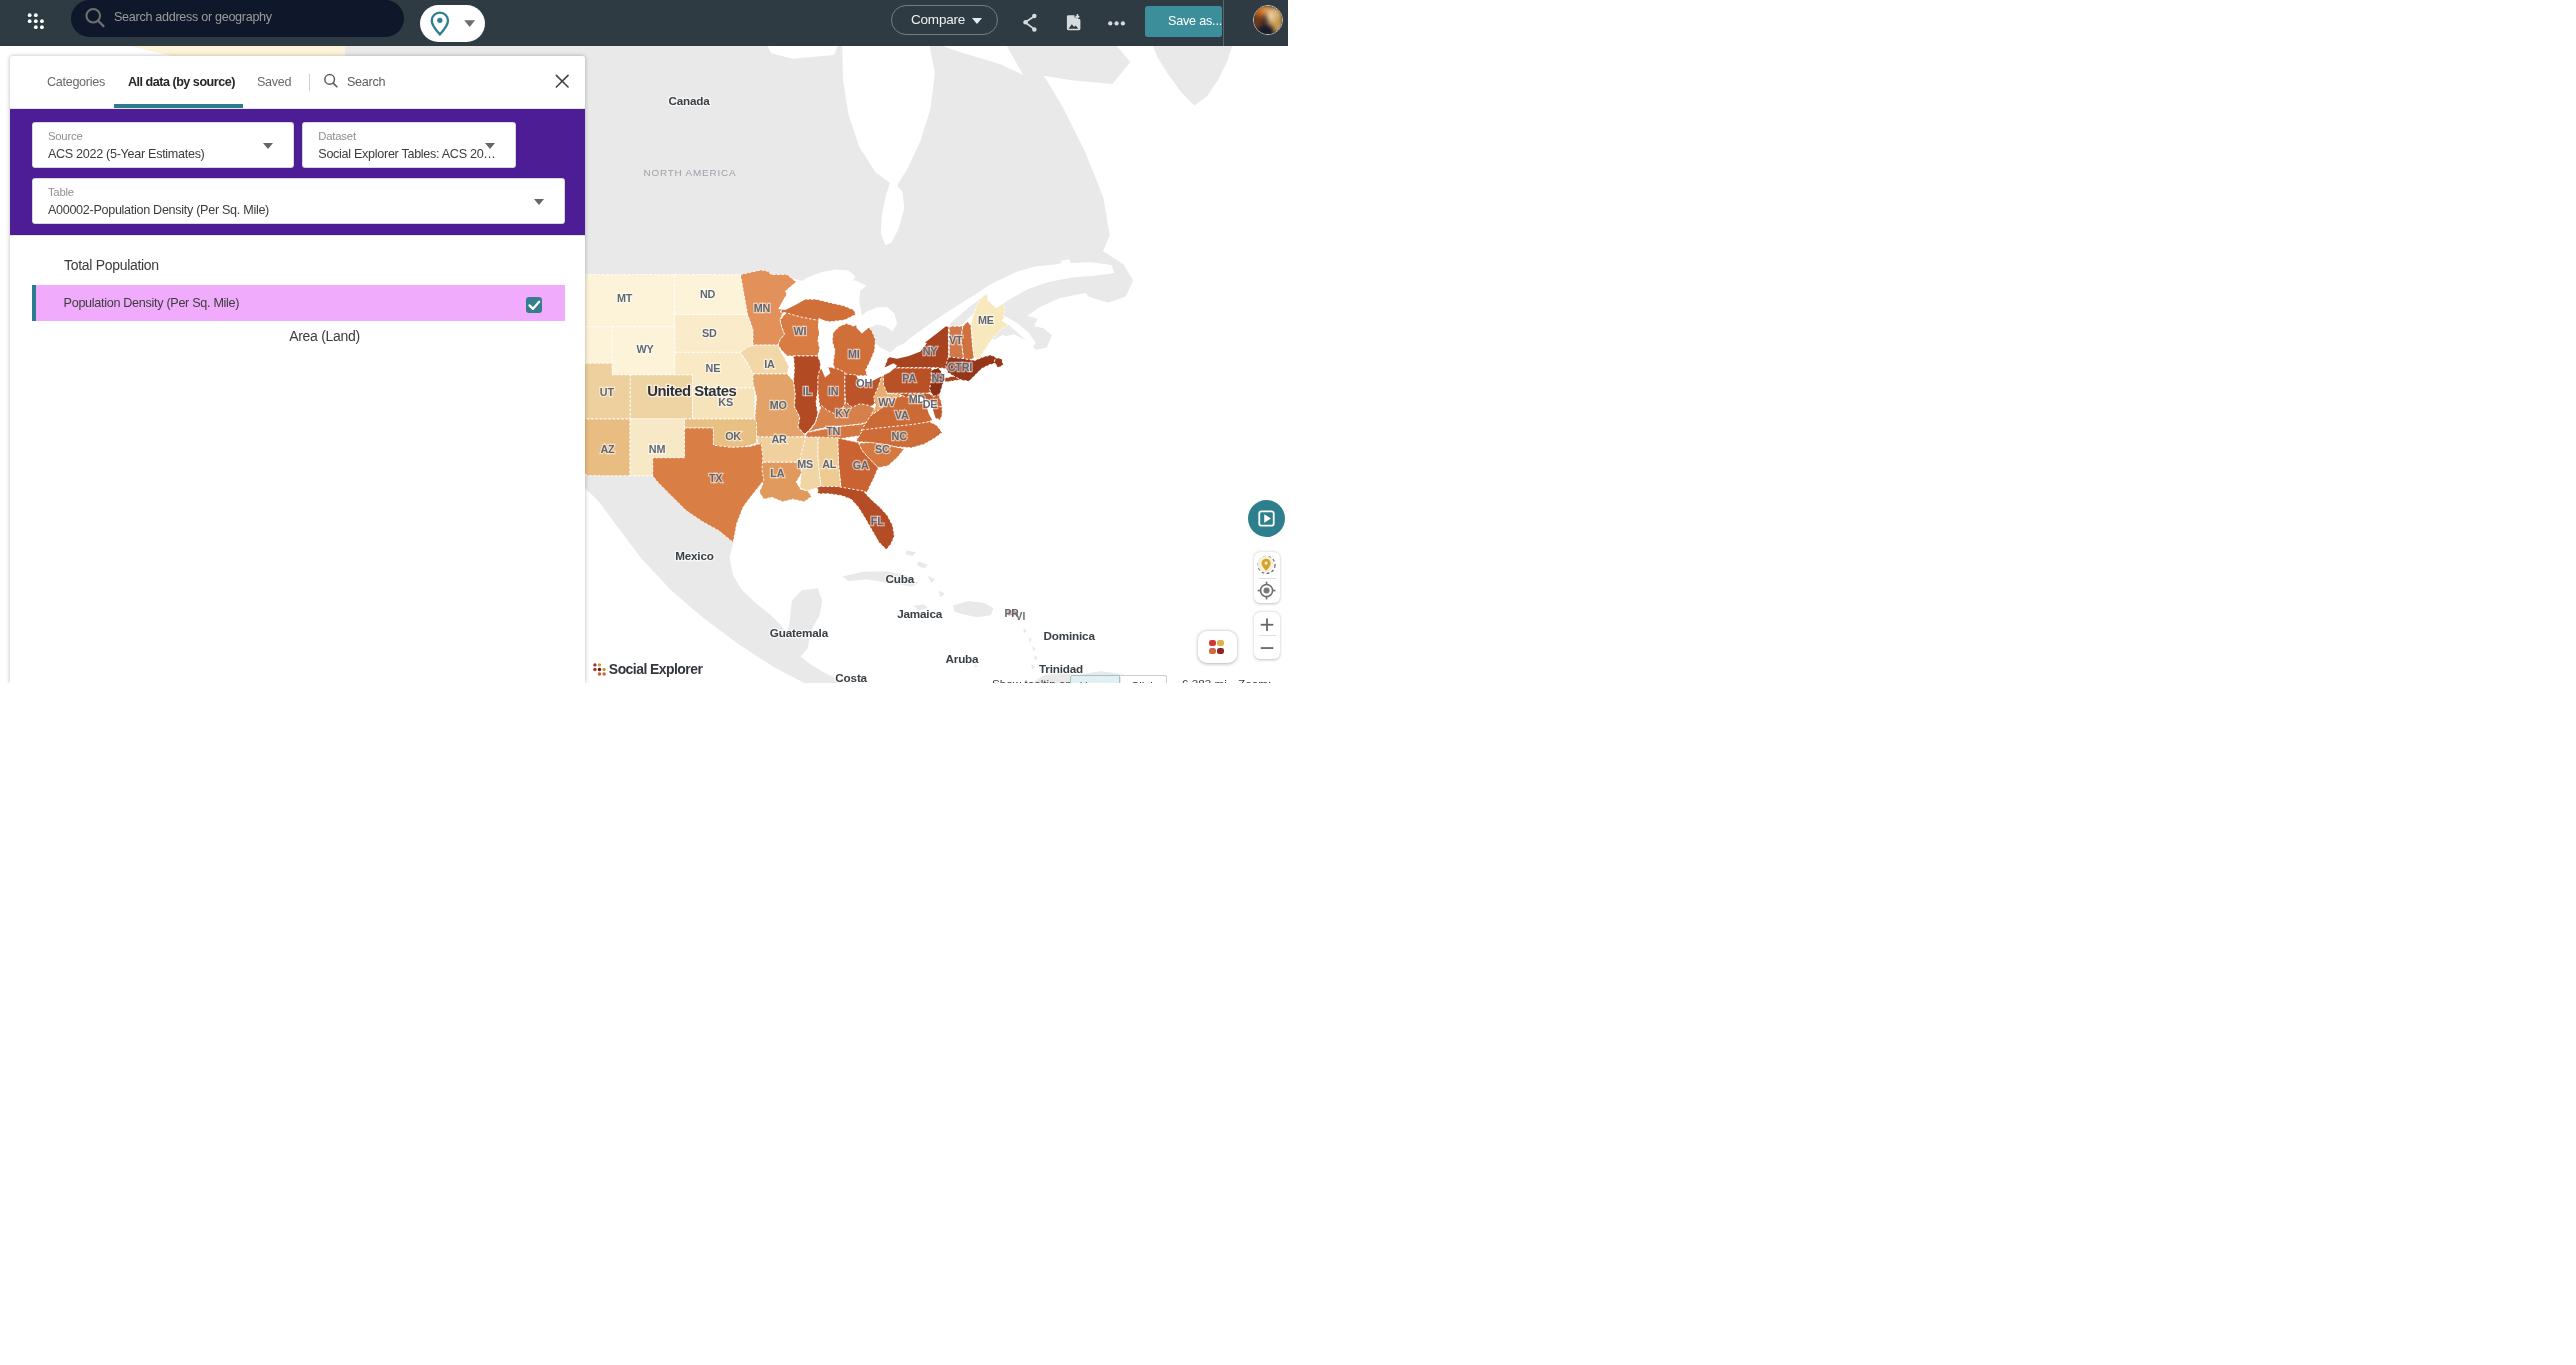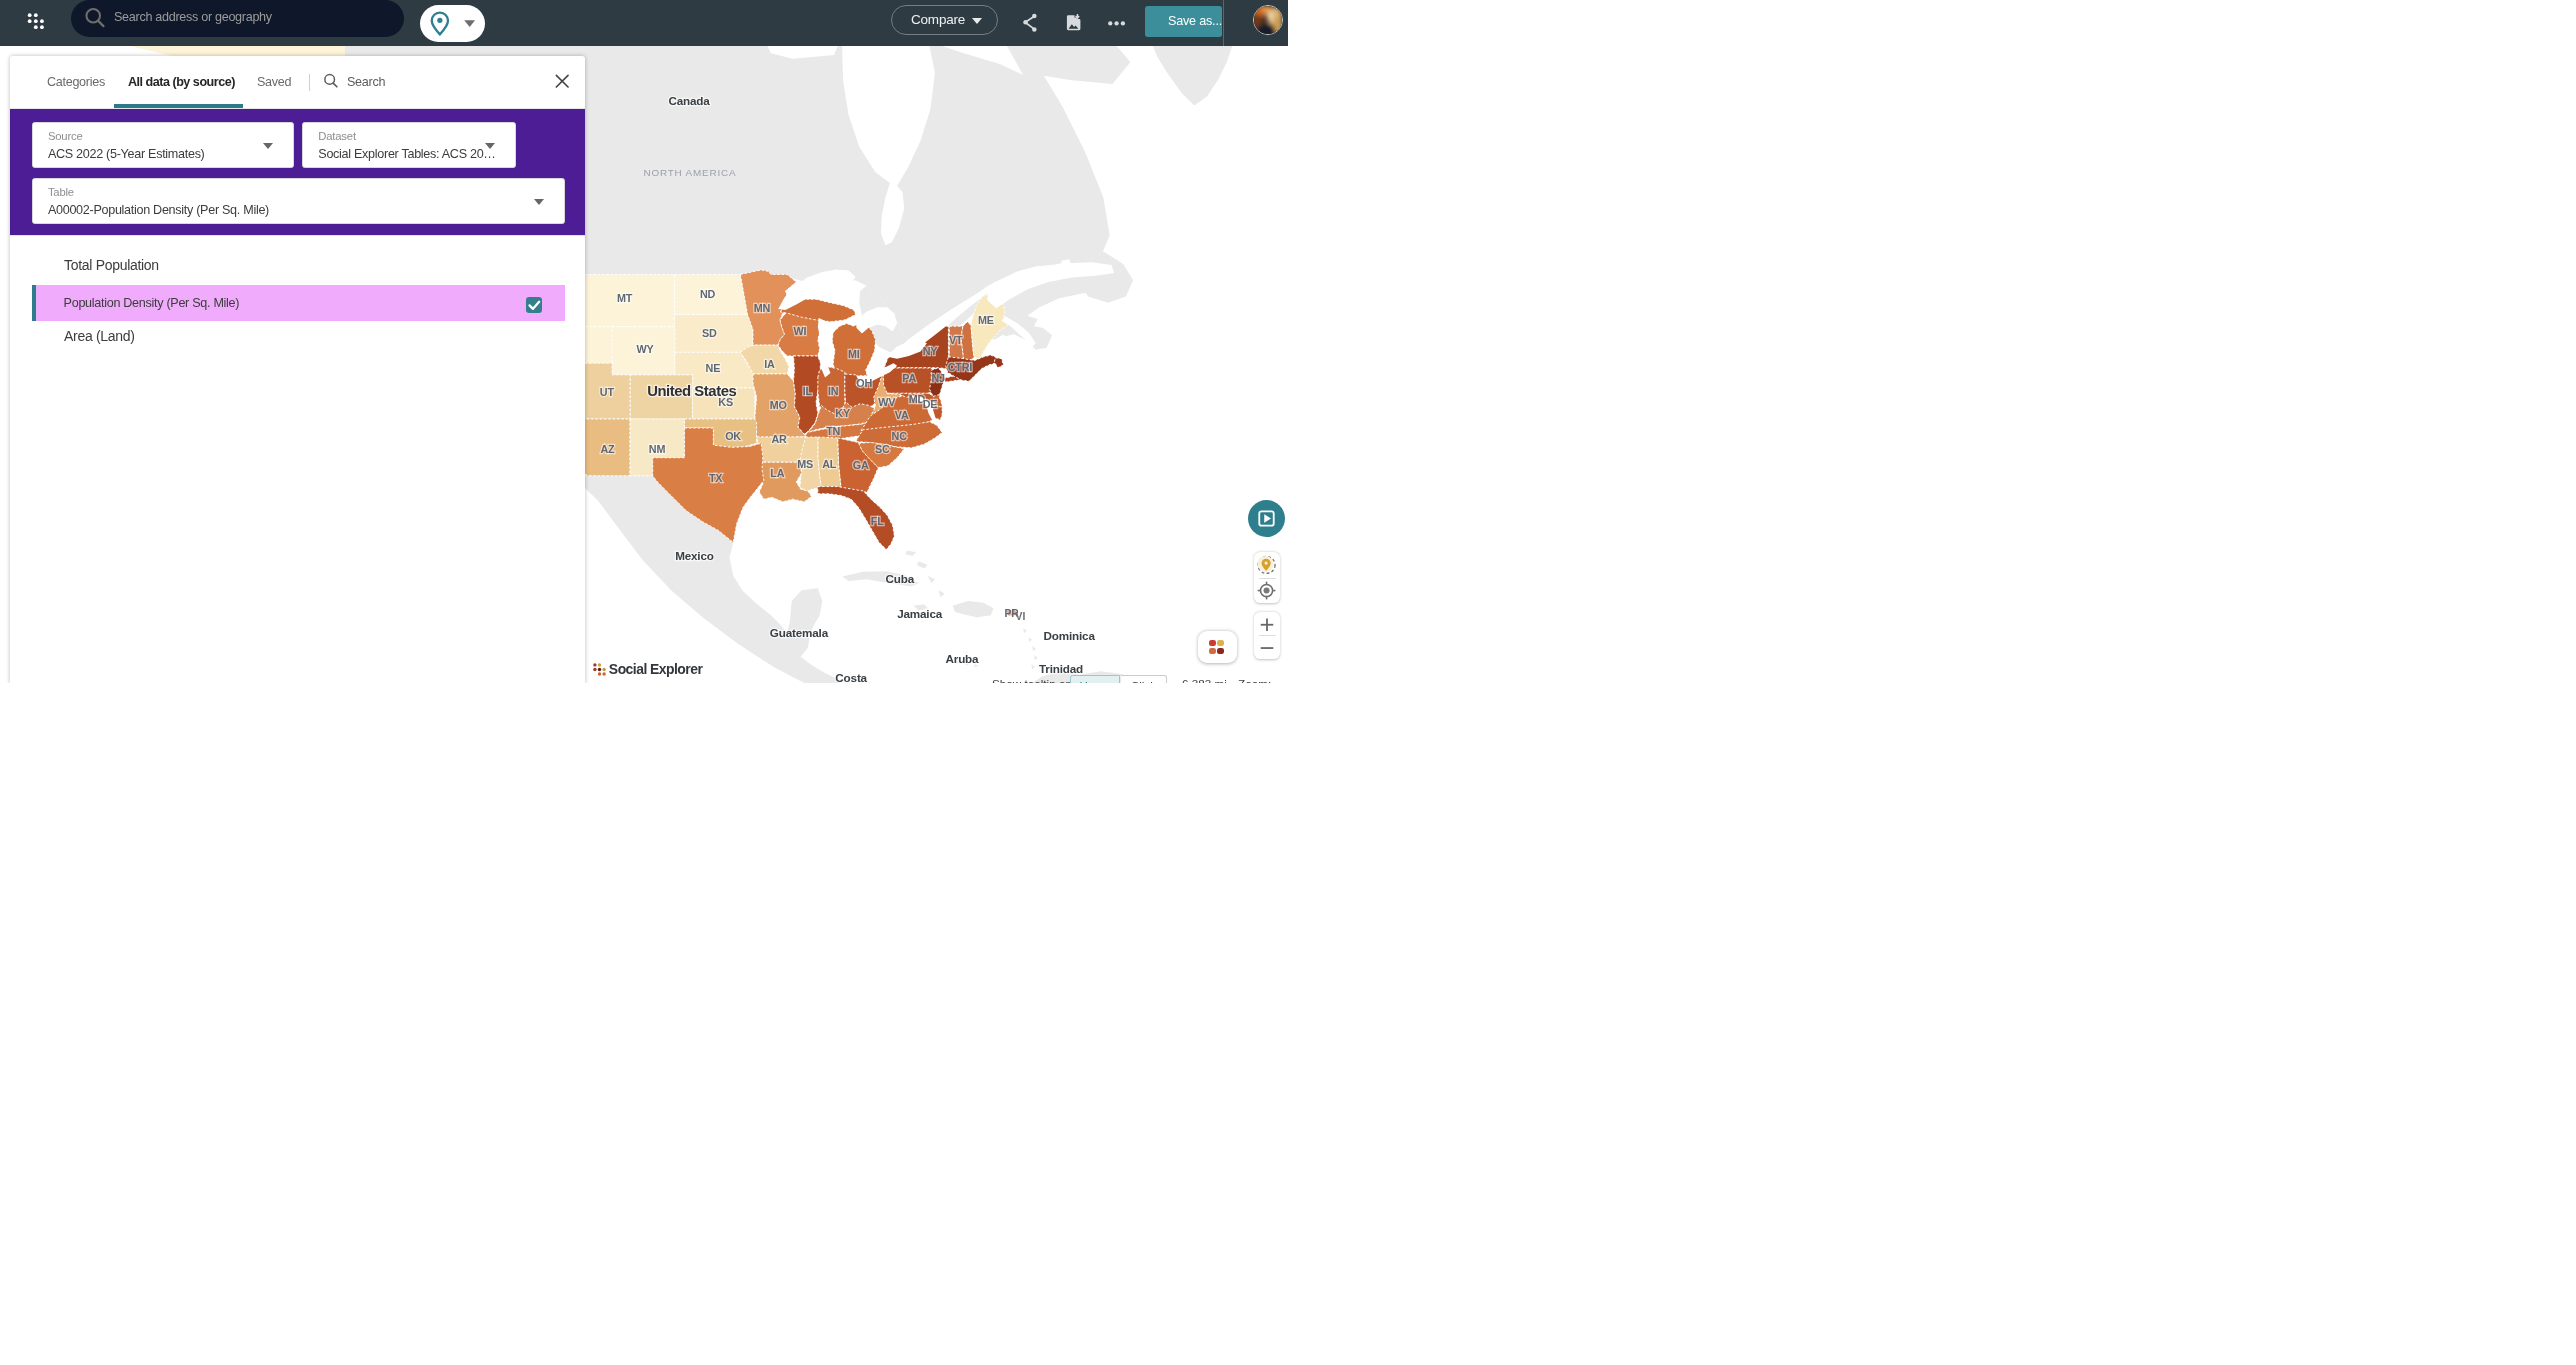--- a/index.html
+++ b/index.html
@@ -343,21 +343,21 @@
     </div>
     <div id="list">
       <div class="li" style="margin-top:10.4px">Total Population</div>
       <div id="lisel">Population Density (Per Sq. Mile)
         <div id="chk">
             <svg style="display:block" width="16.7" height="16.7" viewBox="0 0 19 19">
               <path d="M4 9.5 L8 13.5 L15 5.5" fill="none" stroke="#fff" stroke-width="2.6" stroke-linecap="round" stroke-linejoin="round"></path>
             </svg>
           </div>
       </div>
-      <div class="li" style="height:31.5px; line-height:31.5px;">Area (Land)</div>
+      <div class="li" style="height:31.5px; line-height:31.5px;text-align:center;">Area (Land)</div>
     </div>
   </div>
 
   <div id="playbtn">
     <svg width="37" height="37" viewBox="0 0 41 41">
       <rect x="12.5" y="12.5" width="16" height="16" rx="2.5" fill="none" stroke="#fff" stroke-width="2"></rect>
       <path d="M18 15.8 L25.5 20.5 L18 25.2 Z" fill="#fff"></path>
     </svg>
   </div>
   <div class="wbtn" id="wb1">

